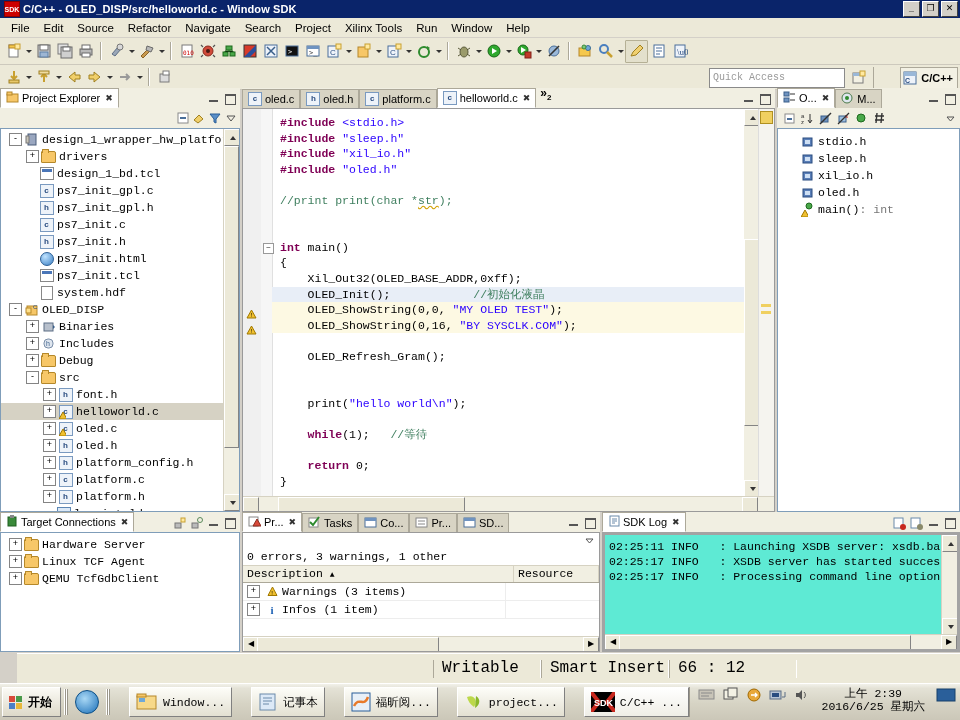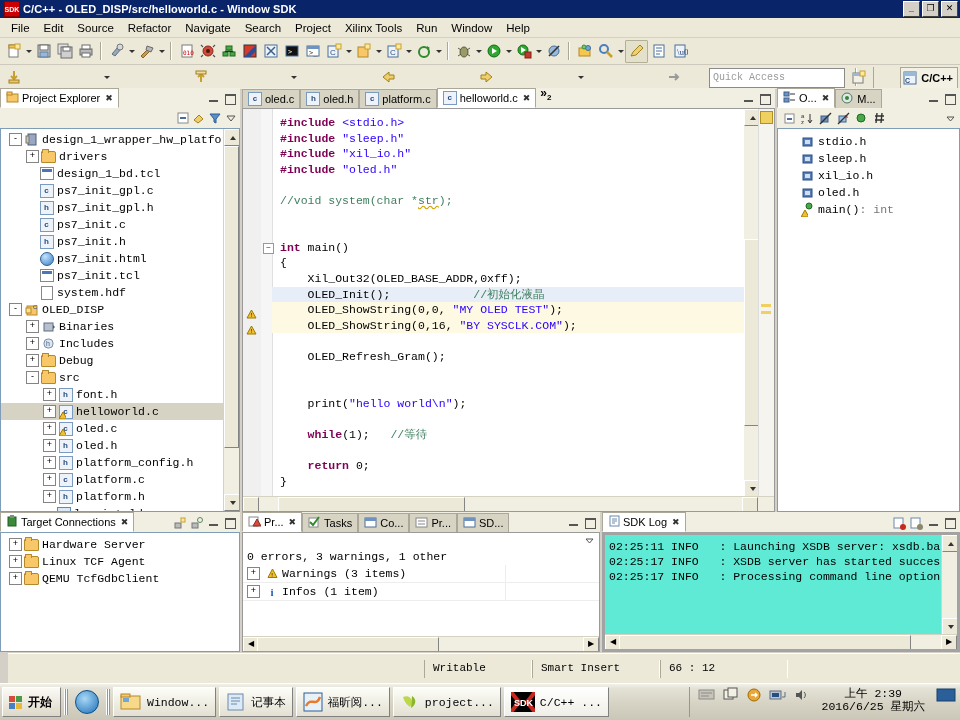--- a/index.html
+++ b/index.html
@@ -28,21 +28,21 @@
     font-size:9px;line-height:12px;text-align:center;color:#000;font-weight:bold;}
 
   
   .menubar{height:19px;background:#ece9d8;display:flex;align-items:center;
     padding-left:4px;border-bottom:1px solid #d4d0c8;}
   .menu-item{padding:2px 7px;font-size:11.5px;color:#000;white-space:nowrap;}
 
   
   .toolbar{height:26px;background:#ece9d8;display:flex;align-items:center;
     padding-left:3px;border-bottom:1px solid #cdc9bd;position:relative;}
-  .toolbar2{height:24px;justify-content:space-between;}
+  .toolbar2{height:24px;}
   .tb-sep{width:1px;height:18px;background:#aca899;margin:0 4px;
     border-right:1px solid #fff;}
   .tbtn{width:21px;height:21px;display:flex;align-items:center;justify-content:center;
     position:relative;}
   .tbtn svg{display:block;}
   .arrow-dn{width:9px;height:21px;display:flex;align-items:center;justify-content:center;}
   .arrow-dn:after{content:"";border-left:3px solid transparent;border-right:3px solid transparent;
     border-top:3px solid #333;}
   .tbtn.pressed{border:1px solid #b5b095;background:#e3e0cc;border-radius:1px;}
   .quickaccess{position:absolute;right:115px;top:3px;width:128px;height:16px;
@@ -155,39 +155,39 @@
   .pcell{padding-left:4px;display:flex;align-items:center;gap:4px;}
   .info-i{color:#1a5fb4;font-weight:bold;font-size:11px;font-family:"Liberation Serif",serif;}
 
   
   .logbox{position:absolute;left:0;right:0;top:0;bottom:0;background:#5eead4;
     border:3px solid #a3a3a3;overflow:hidden;}
   .logline{font-family:"Liberation Mono","DejaVu Sans Mono",monospace;font-size:11.5px;
     line-height:15px;white-space:pre;padding-left:4px;}
 
   
-  .statusbar{position:absolute;left:8px;right:0;bottom:0;height:30px;background:#ece9d8;
-    border-top:1px solid #fff;display:flex;align-items:center;font-size:11px;
+  .statusbar{position:absolute;left:17px;right:0;bottom:0;height:30px;background:#ece9d8;
+    border-top:1px solid #fff;display:flex;align-items:center;font-size:16px;
     font-family:"Liberation Mono","DejaVu Sans Mono",monospace;}
   .sb-cell{height:18px;line-height:17px;padding:0 8px;border-left:1px solid #aca899;
     border-right:1px solid #fff;white-space:nowrap;}
 
   
   .taskbar{position:absolute;left:0;bottom:0;width:960px;height:36px;
     background:linear-gradient(to bottom,#f2f1ea 0%,#e4e2d6 12%,#d6d3c4 55%,#cbc7b8 100%);
     border-top:1px solid #fff;display:flex;align-items:center;}
   .startbtn{display:flex;align-items:center;gap:3px;height:28px;padding:0 8px 0 5px;
     margin-left:2px;border:1px solid #fff;border-right-color:#808080;border-bottom-color:#808080;
     background:linear-gradient(to bottom,#fbfaf5,#ddd9c9);font-size:12px;font-weight:bold;}
   .tb-handle{width:4px;height:26px;margin:0 3px;
     background:repeating-linear-gradient(to right,#fff 0 1px,#9a968a 1px 2px);}
   .taskitem{display:flex;align-items:center;gap:5px;height:28px;padding:0 6px;
     border:1px solid #fff;border-right-color:#808080;border-bottom-color:#808080;
     background:linear-gradient(to bottom,#fdfdf8,#e3e0d2);font-size:11.5px;
-    font-family:"Liberation Mono","DejaVu Sans Mono",monospace;white-space:nowrap;}
+    font-family:"Liberation Mono","DejaVu Sans Mono",monospace;white-space:nowrap;margin-left:16px;}
   .tray{margin-left:auto;display:flex;align-items:flex-start;gap:7px;padding:0 4px 0 8px;
     border-left:1px solid #9a968a;height:30px;}
   .clock{text-align:center;font-size:11.5px;line-height:13px;padding:0 4px;
     font-family:"Liberation Mono","DejaVu Sans Mono",monospace;}
   .ie-icon{width:22px;height:22px;border-radius:50%;
     background:radial-gradient(circle at 40% 35%,#a9d8f5,#1b6fb8);border:1px solid #0d4f86;}
 </style>
 </head>
 <body>
 
@@ -845,21 +845,21 @@
         </div>
         <div class="foldbar">
           <div class="fold-minus" style="top:134px;">−</div>
         </div>
         <div class="codearea" id="code-area">
             <div class="cl"><span class="pp">#include </span><span class="hdr">&lt;stdio.h&gt;</span></div>
             <div class="cl"><span class="pp">#include </span><span class="hdr">"sleep.h"</span></div>
             <div class="cl"><span class="pp">#include </span><span class="hdr">"xil_io.h"</span></div>
             <div class="cl"><span class="pp">#include </span><span class="hdr">"oled.h"</span></div>
             <div class="cl">&nbsp;</div>
-            <div class="cl"><span class="cmt">//void system(char *</span><span class="cmt sq">str</span><span class="cmt">);</span></div>
+            <div class="cl"><span class="cmt">//print print(char *</span><span class="cmt sq">str</span><span class="cmt">);</span></div>
             <div class="cl">&nbsp;</div>
             <div class="cl">&nbsp;</div>
             <div class="cl"><span class="kw">int </span>main()</div>
             <div class="cl">{</div>
             <div class="cl">    Xil_Out32(OLED_BASE_ADDR,0xff);</div>
             <div class="cl hl">    OLED_Init();            <span class="cmt">//初始化液晶</span></div>
             <div class="cl warnline">    OLED_ShowString(0,0, <span class="str">"MY OLED TEST"</span>);</div>
             <div class="cl warnline">    OLED_ShowString(0,16, <span class="str">"BY SYSCLK.COM"</span>);</div>
             <div class="cl">&nbsp;</div>
             <div class="cl">    OLED_Refresh_Gram();</div>
@@ -1074,20 +1074,24 @@
       <div style="position:absolute;left:0;top:20px;right:0;bottom:0;">
         <div class="ptable">
           <div style="height:16px;position:relative;">
             <div class="pc" style="position:absolute;right:3px;top:1px;">
                 <svg width="13" height="13">
                   <path d="M3 5 L10 5 L6.5 9 Z" fill="none" stroke="#555"></path>
                 </svg>
               </div>
           </div>
           <div class="psummary">0 errors, 3 warnings, 1 other</div>
+          <div class="phead">
+            <div style="width:262px;"><span>Description</span> <span style="font-size:8px;">▲</span></div>
+            <div style="flex:1;">Resource</div>
+          </div>
           <div id="problems-rows">
               <div class="prow">
                 <div class="pcell" style="width: 258px;">
                   <span class="exp">+</span>
                   <span style="display: flex; width: 12px; justify-content: center;">
                     <svg width="11" height="11">
                       <path d="M5.5 1 L10 9.5 L1 9.5 Z" fill="#f0c030" stroke="#a07800"></path>
                       <text x="4.3" y="8.6" font-size="6" fill="#000" font-family="sans-serif">!</text>
                     </svg>
                   </span>

